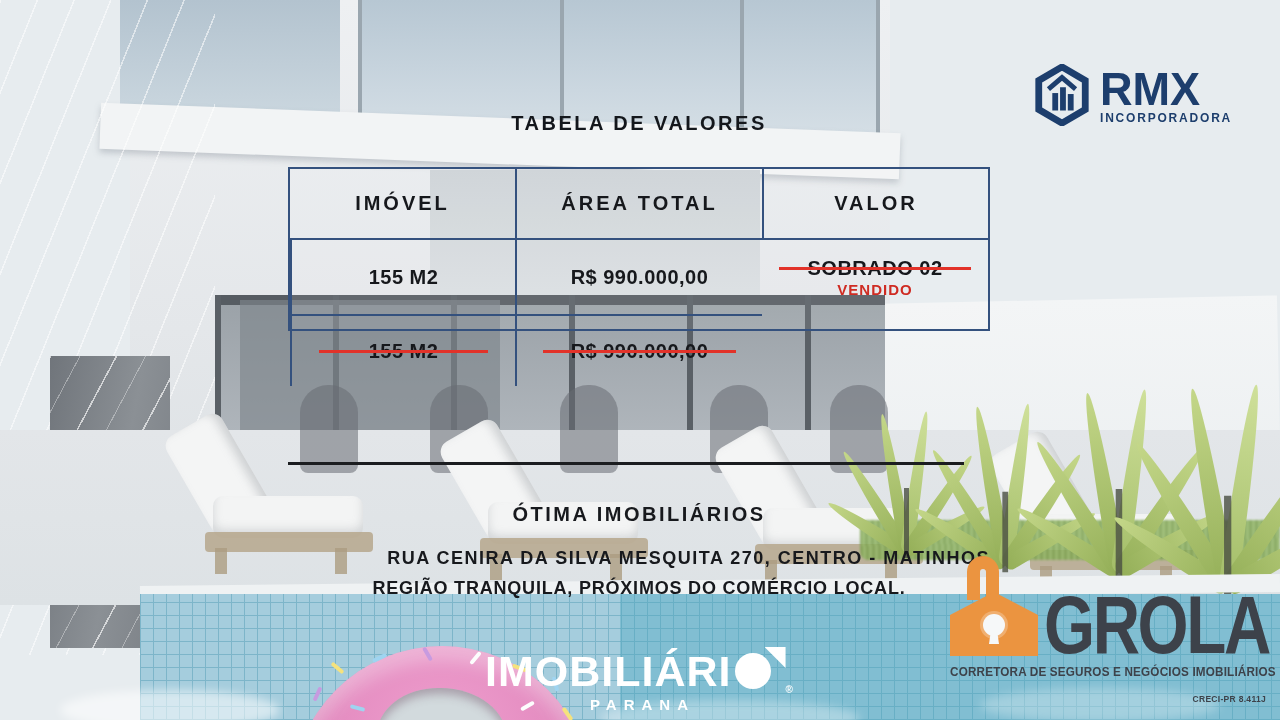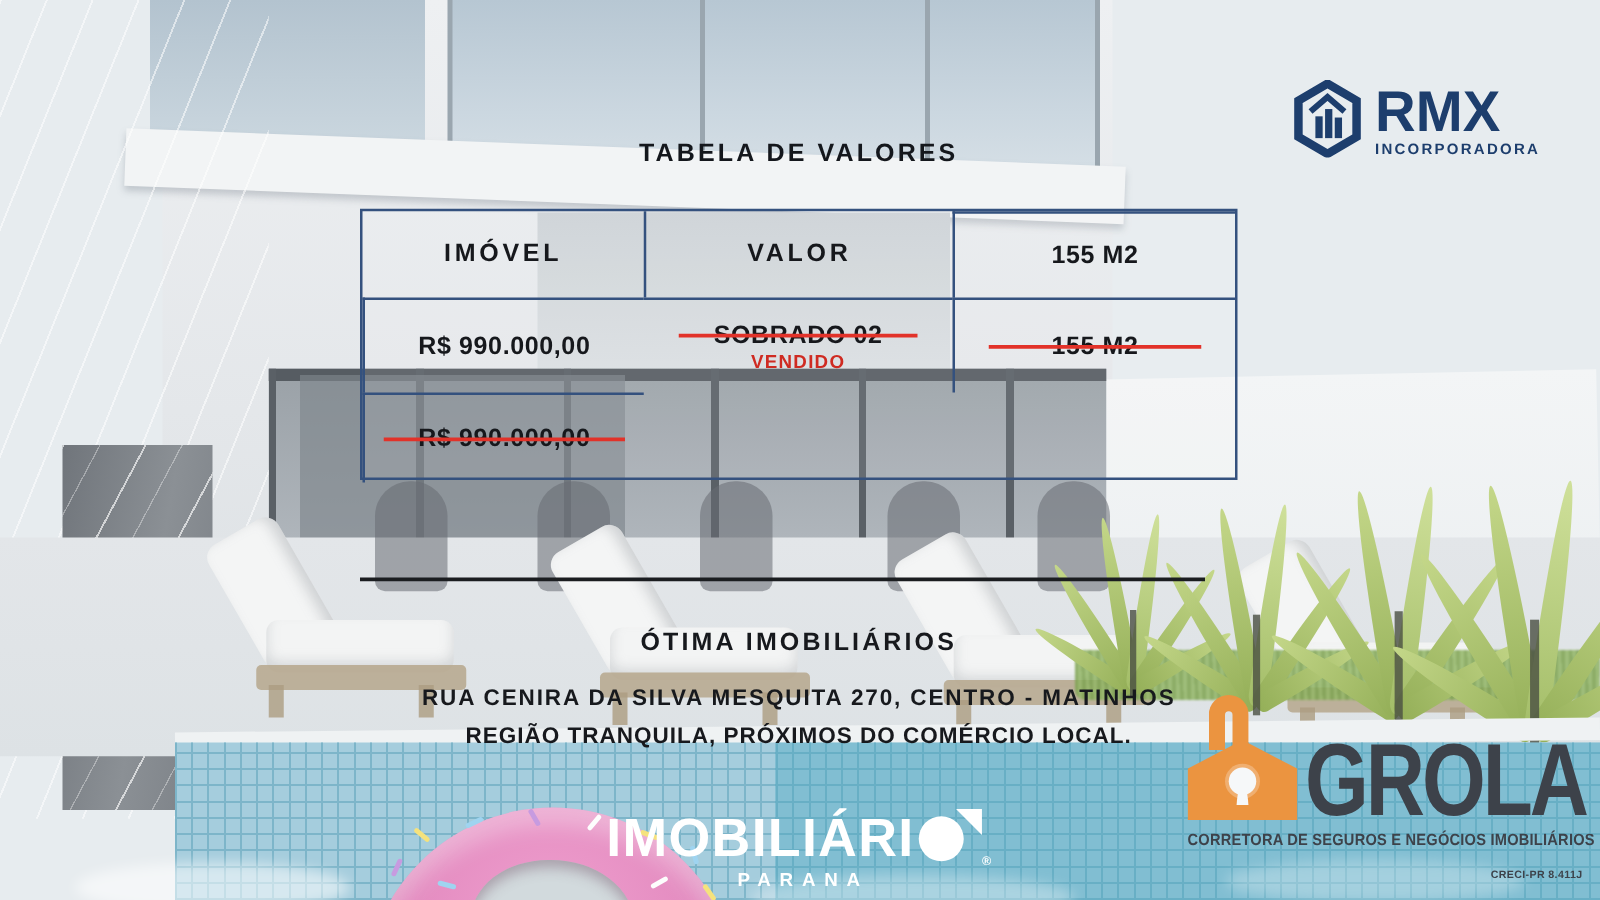--- a/index.html
+++ b/index.html
@@ -80,37 +80,37 @@
   .donut-hole{left:377px;top:688px;width:130px;height:100px;border-radius:48% 52% 50% 50%;
       background:#d2dadd;box-shadow:inset 0 6px 10px rgba(120,90,110,.45);}
   .sprinkle{width:15px;height:4px;border-radius:3px;}
   .wash{position:absolute;inset:0;
       background:linear-gradient(180deg,rgba(250,252,253,.55) 0%,rgba(248,250,251,.42) 55%,rgba(246,249,250,.26) 100%);}
 
   
   .content,.content *{box-sizing:border-box;}
   .poster-title{position:absolute;left:288px;top:112px;width:702px;margin:0;
       text-align:center;font-size:20px;font-weight:800;letter-spacing:2.5px;color:#14171c;}
-  .price-table{position:absolute;left:288px;top:167px;width:702px;height:217px;
+  .price-table{position:absolute;left:288px;top:167px;width:702px;height:164px;
       display:grid;grid-template-columns:225px 247px 226px;grid-template-rows:69px 76px 72px;
       border:2px solid #34517e;background:rgba(255,255,255,.08);}
   .cell{display:flex;flex-direction:column;align-items:center;justify-content:center;
       font-weight:800;color:#16181c;font-size:20px;letter-spacing:.5px;}
   .cell.hdr{letter-spacing:3px;}
   .cell.bl{border-left:2px solid #34517e;}
   .cell.bt{border-top:2px solid #34517e;}
   .strike{position:relative;display:inline-block;}
   .strike::after{content:'';position:absolute;left:-28px;right:-28px;top:50%;height:3px;
       background:#e23229;transform:translateY(-1px);}
   .strike.wide::after{left:-50px;right:-50px;}
   .sold-badge{font-size:15px;font-weight:800;letter-spacing:1px;color:#cf2b22;margin-top:1px;}
   .divider{position:absolute;left:288px;top:462px;width:676px;height:3px;background:#1b1d20;}
   .loc{position:absolute;left:288px;width:702px;text-align:center;color:#17191d;font-weight:800;margin:0;}
   .loc-heading{top:503px;font-size:20px;letter-spacing:2.5px;}
-  .loc-address{top:548px;font-size:18px;letter-spacing:1.5px;}
+  .loc-address{top:548px;font-size:18px;letter-spacing:1.5px;text-align:right;}
   .loc-note{top:564px;font-size:18px;letter-spacing:.8px;margin-top:14px;}
 
   
   .rmx{position:absolute;left:1034px;top:64px;display:flex;align-items:center;gap:10px;color:#1d3e6d;}
   .rmx-text .nm{font-size:46px;font-weight:800;line-height:.88;letter-spacing:0;
       transform:scaleX(.98);transform-origin:left;}
   .rmx-text .sub{font-size:12px;font-weight:700;letter-spacing:1.8px;margin-top:2px;}
 
   
   .grola{position:absolute;left:950px;top:556px;width:316px;color:#3d424a;}
@@ -258,20 +258,21 @@
     <span class="sprinkle" style="left:560px;top:712px;background:#f5e27d;transform:rotate(55deg)"></span>
 
     <div class="wash"></div>
   </div>
 
   <div class="content">
     <h1 class="poster-title">TABELA DE VALORES</h1>
 
     <div class="price-table">
       <div class="cell hdr">IMÓVEL</div>
+      <div class="cell hdr bl">ÁREA TOTAL</div>
       <div class="cell hdr bl">VALOR</div>
 
       <div class="cell bt bl">
         <span>155 M2</span>
       </div>
       <div class="cell bt bl">
         <span>R$ 990.000,00</span>
       </div>
 
       <div class="cell bt">

